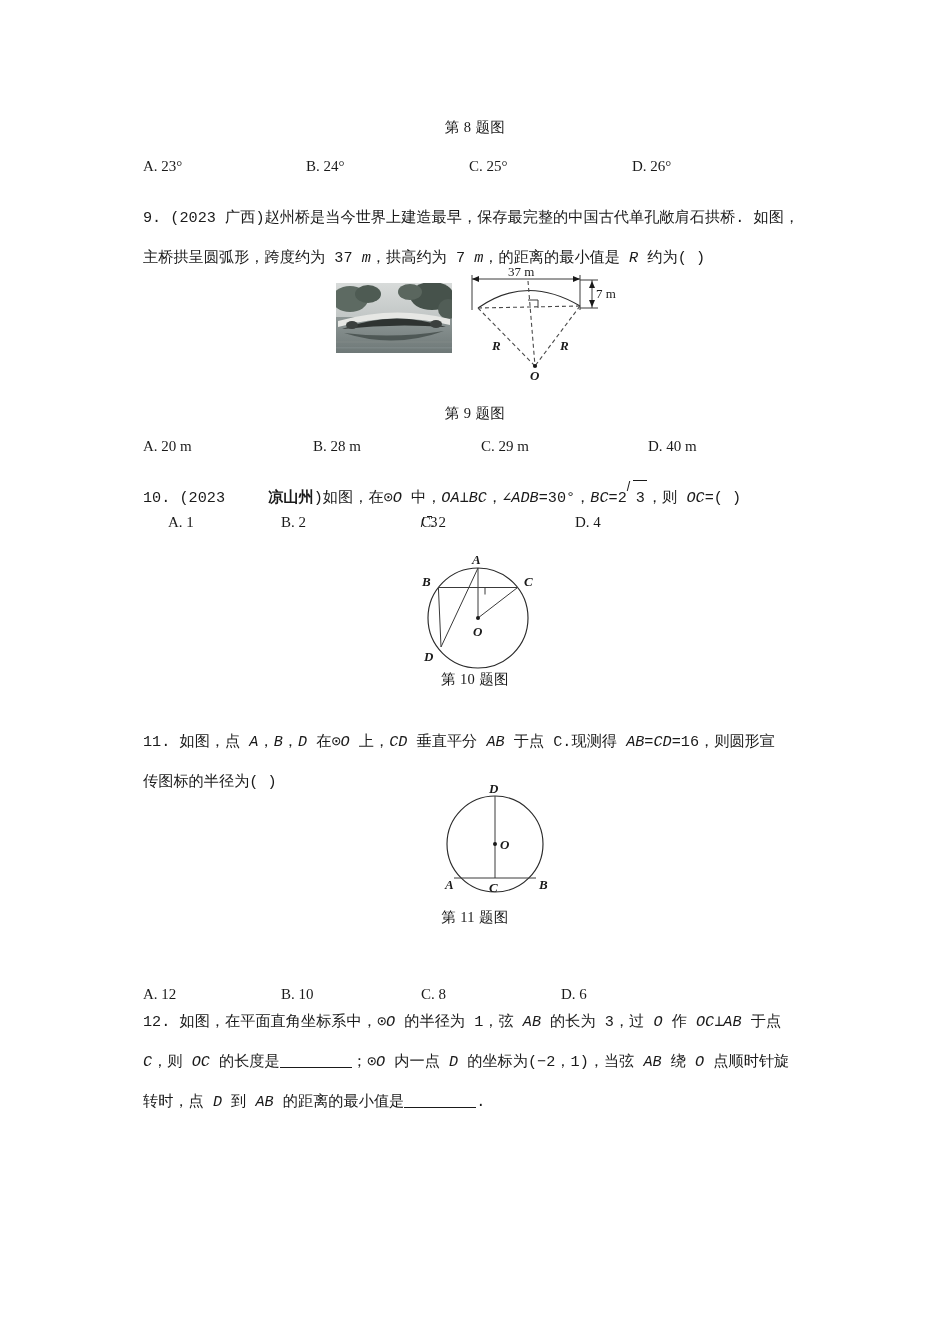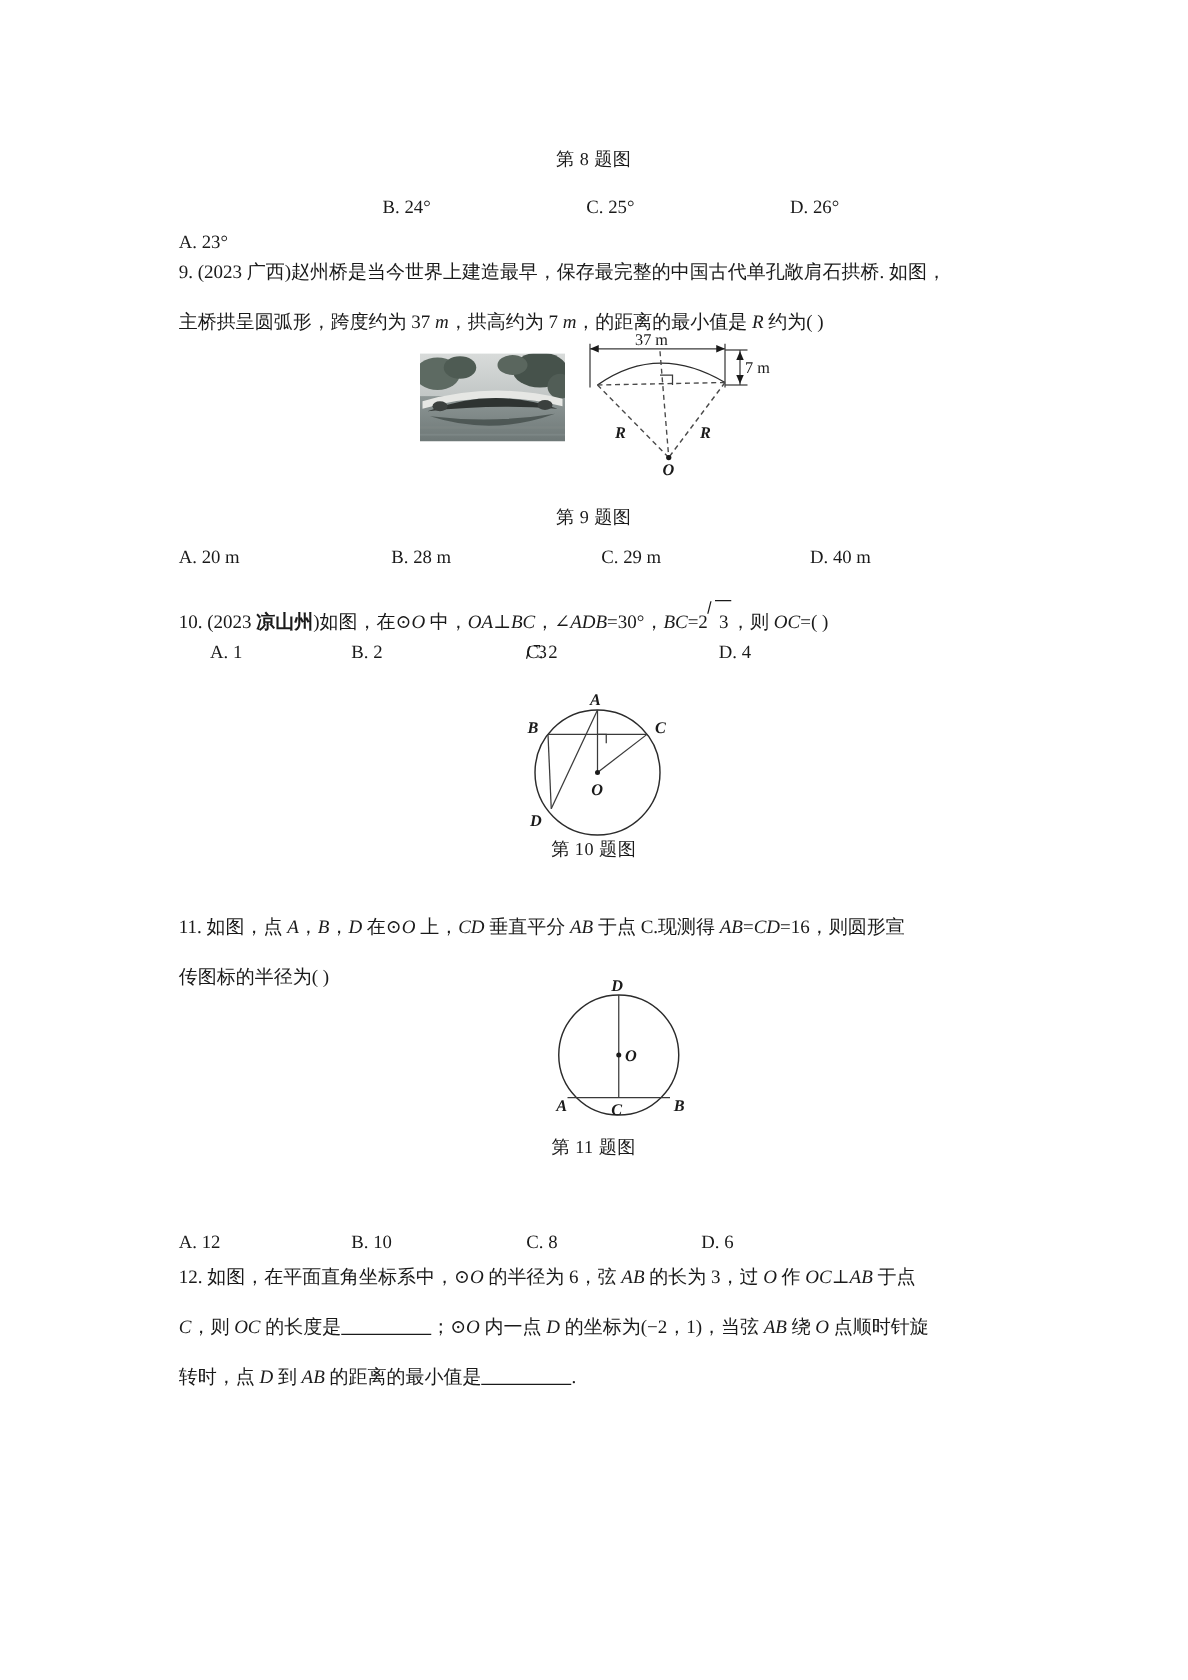--- a/index.html
+++ b/index.html
@@ -31,35 +31,36 @@
     letter-spacing: .4px;
   }
   .qtext {
     position: absolute;
     left: 143px;
     width: 688px;
     font-size: 15.2px;
     line-height: 40px;
     text-align: justify;
     text-justify: inter-ideograph;
+    font-family: Liberation Mono, monospace;
   }
   .optrow {
     position: absolute;
     left: 143px;
     width: 700px;
     height: 24px;
     font-size: 15px;
   }
   .optrow span {
     position: absolute;
     top: 0;
     white-space: nowrap;
   }
   .it { font-style: italic; }
-  .bold { font-weight: bold; }
+  .bold { font-weight: bold; margin-left: 34px; }
   .blank {
     display: inline-block;
     border-bottom: 1px solid #1a1a1a;
     width: 72px;
     height: 15px;
     vertical-align: -2px;
   }
   
   .sqrt {
     display: inline-block;
@@ -116,21 +117,21 @@
   }
 </style>
 </head>
 <body>
 
 <div class="page">
 
   <div class="caption" style="top:118px;">第 8 题图</div>
 
   <div class="optrow" style="top:158px;">
-    <span style="left:0px;margin-top:28px;">A. 23°</span>
+    <span style="left:0px;">A. 23°</span>
     <span style="left:163px;">B. 24°</span>
     <span style="left:326px;">C. 25°</span>
     <span style="left:489px;">D. 26°</span>
   </div>
 
   <div class="qtext" style="top:198px;">9. (2023 广西)赵州桥是当今世界上建造最早，保存最完整的中国古代单孔敞肩石拱桥. 如图，</div>
   <div class="qtext" style="top:238px;">
     <span>主桥拱呈圆弧形，跨度约为 37 </span><span class="it">m</span><span>，拱高约为 7 </span><span class="it">m</span><span>，的距离的最小值是 </span><span class="it">R</span><span> 约为(        )</span>
   </div>
 
@@ -288,21 +289,21 @@
   <div class="caption" style="top:908px;">第 11 题图</div>
 
   <div class="optrow" style="top:946px;margin-top:40px;">
     <span style="left:0px;">A. 12</span>
     <span style="left:138px;">B. 10</span>
     <span style="left:278px;">C. 8</span>
     <span style="left:418px;text-align:right;">D. 6</span>
   </div>
 
   <div class="qtext" style="top:1002px;">
-    <span>12. 如图，在平面直角坐标系中，⊙</span><span class="it">O</span><span> 的半径为 6，弦 </span><span class="it">AB</span><span> 的长为 3，过 </span><span class="it">O</span><span> 作 </span><span class="it">OC</span><span>⊥</span><span class="it">AB</span><span> 于点</span>
+    <span>12. 如图，在平面直角坐标系中，⊙</span><span class="it">O</span><span> 的半径为 1，弦 </span><span class="it">AB</span><span> 的长为 3，过 </span><span class="it">O</span><span> 作 </span><span class="it">OC</span><span>⊥</span><span class="it">AB</span><span> 于点</span>
   </div>
   <div class="qtext" style="top:1042px;">
     <span class="it">C</span><span>，则 </span><span class="it">OC</span><span> 的长度是</span><span class="blank"></span><span>；⊙</span><span class="it">O</span><span> 内一点 </span><span class="it">D</span><span> 的坐标为(−2，1)，当弦 </span><span class="it">AB</span><span> 绕 </span><span class="it">O</span><span> 点顺时针旋</span>
   </div>
   <div class="qtext" style="top:1082px;">
     <span>转时，点 </span><span class="it">D</span><span> 到 </span><span class="it">AB</span><span> 的距离的最小值是</span><span class="blank"></span><span>.</span>
   </div>
 
 </div>
 

